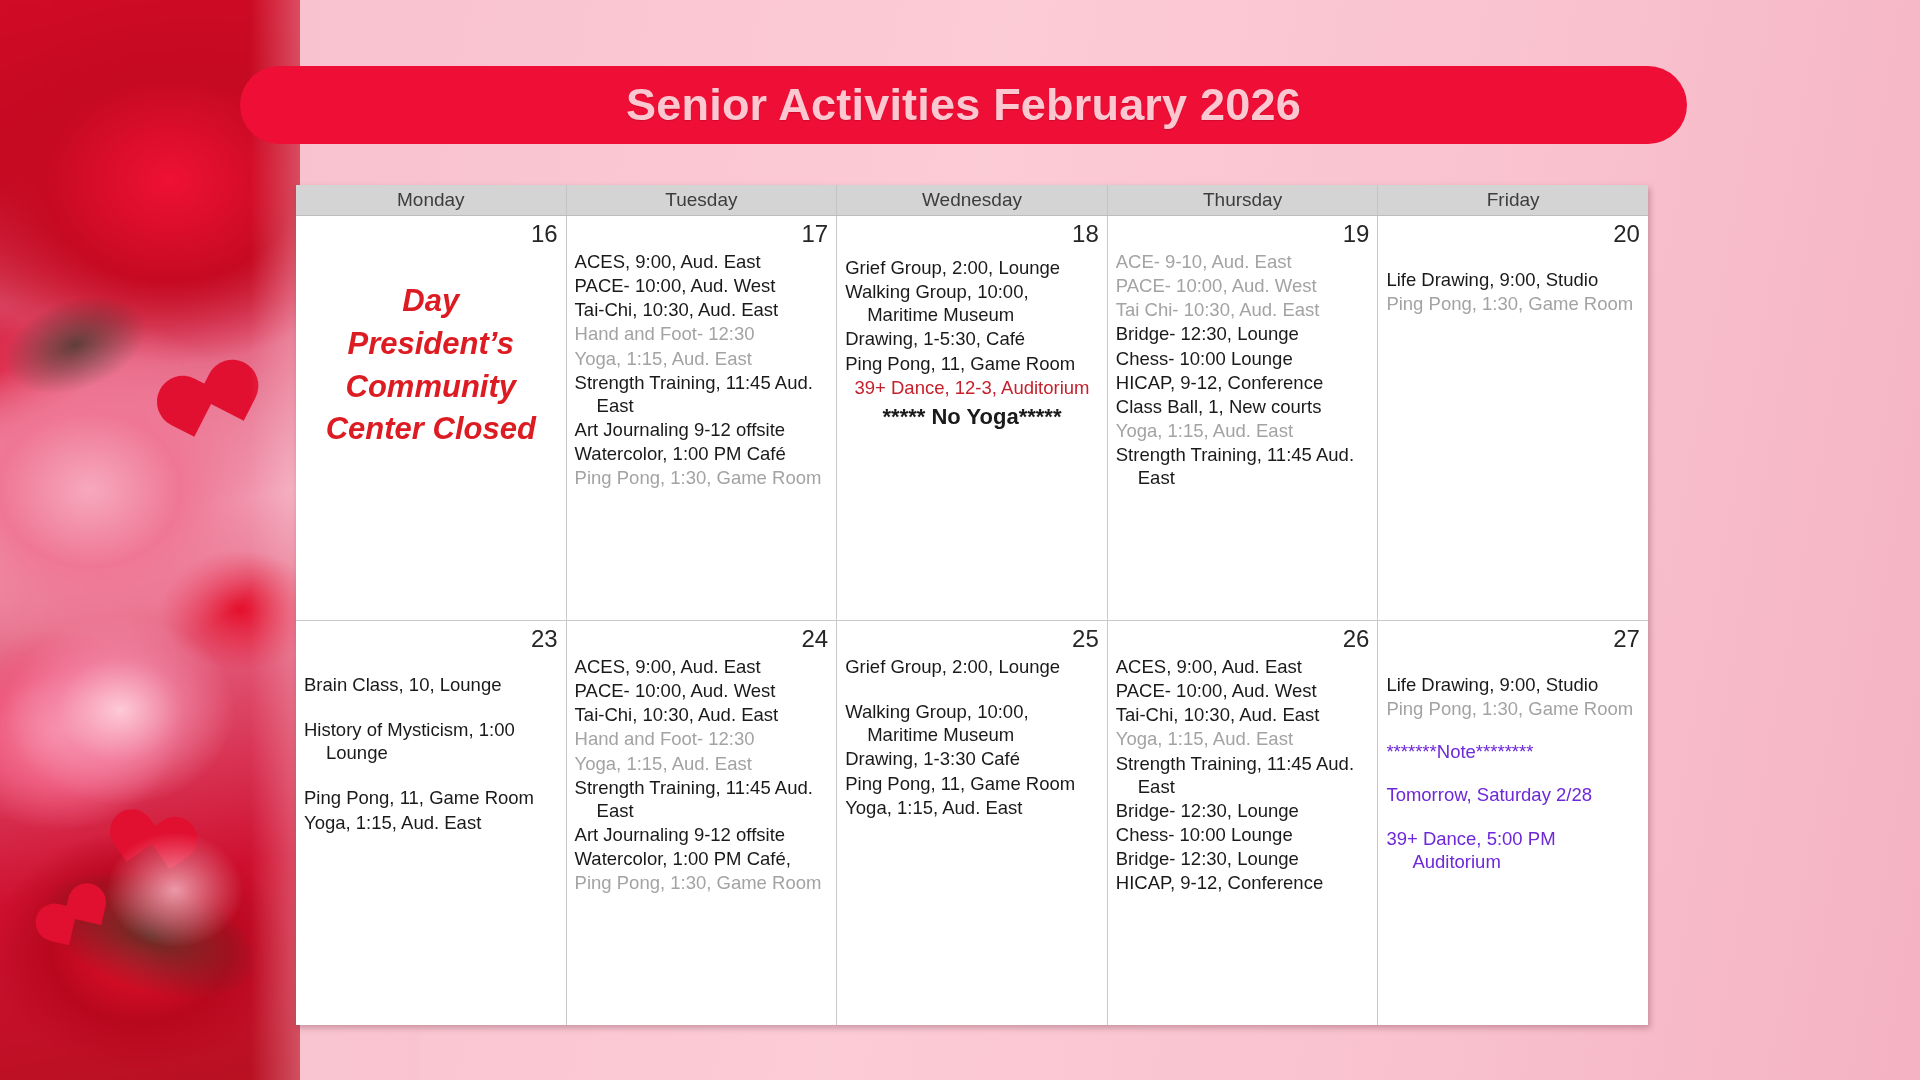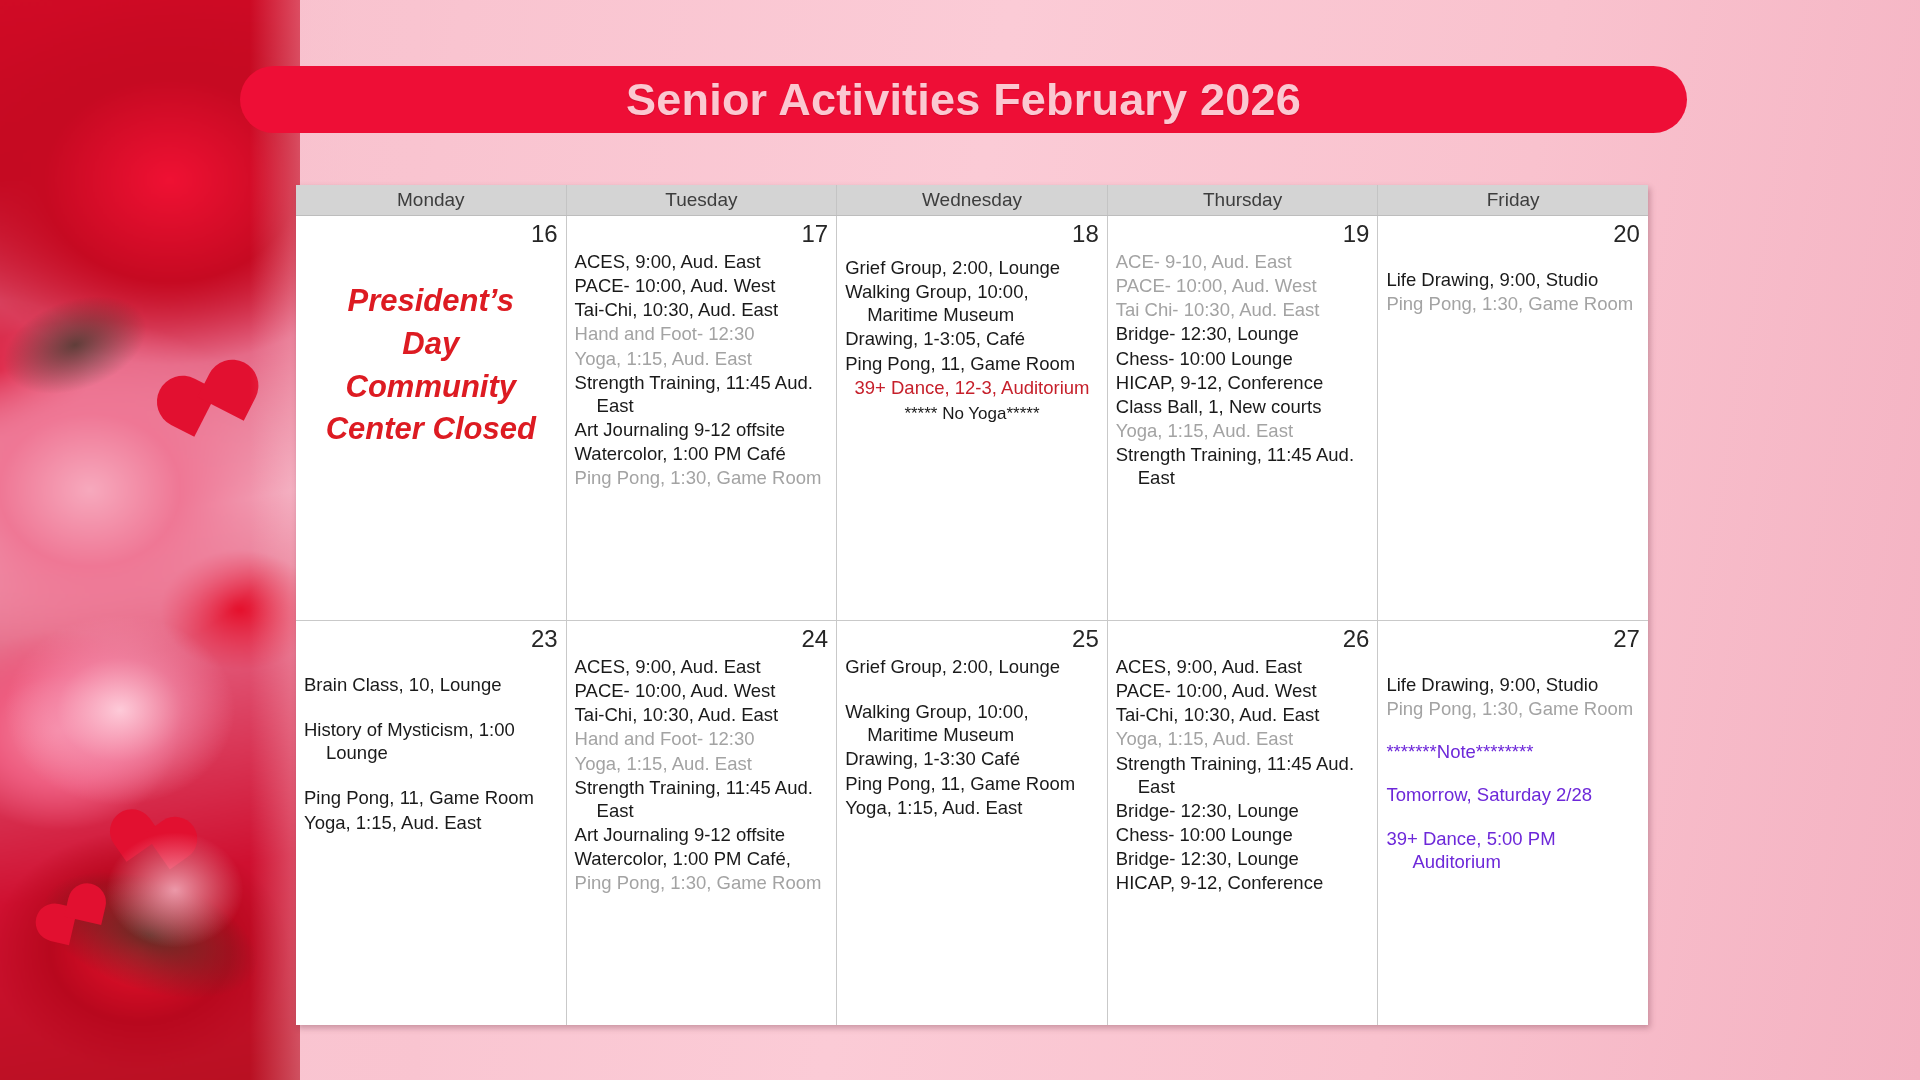--- a/index.html
+++ b/index.html
@@ -95,21 +95,21 @@
       radial-gradient(ellipse 115px 95px at 120px 150px, rgba(255,214,226,0.9) 0%, rgba(246,150,180,0.55) 55%, rgba(240,120,155,0) 100%),
       radial-gradient(ellipse 95px 80px at 175px 330px, rgba(255,200,215,0.75) 0%, rgba(244,140,172,0) 72%);
   }
 
   
   #title-banner {
     position: absolute;
     left: 240px;
     top: 66px;
     width: 1447px;
-    height: 67px;
+    height: 78px;
     background: #ee0e36;
     border-radius: 39px;
     display: flex;
     align-items: center;
     justify-content: center;
   }
   #title-text {
     color: #fbc8d1;
     font-size: 45px;
     font-weight: bold;
@@ -179,21 +179,21 @@
     text-indent: -16px;
   }
   .ev.ev-hang {
     padding-left: 22px;
     text-indent: -22px;
   }
   .ev.dim   { color: #a3a3a3; }
   .ev.red   { color: #c6202b; text-align: center; padding-left: 0; text-indent: 0; }
   .ev.gap   { margin-top: 22px; }
   .ev.gap-sm{ margin-top: 10px; }
-  .ev.noyoga{ font-weight: normal; color: #1a1a1a; text-align: center; padding-left: 0; text-indent: 0; margin-top: 4px; font-size: 17px; }
+  .ev.noyoga{ font-weight: bold; color: #1a1a1a; text-align: center; padding-left: 0; text-indent: 0; margin-top: 4px; font-size: 22px; }
 
   
   .closed-notice {
     margin-top: 34px;
     text-align: center;
     color: #dd1b22;
     font-style: italic;
     font-weight: bold;
     font-size: 31px;
     line-height: 1.38;
@@ -233,22 +233,22 @@
       <div class="dow">Tuesday</div>
       <div class="dow">Wednesday</div>
       <div class="dow">Thursday</div>
       <div class="dow">Friday</div>
     </div>
   <div id="calendar-body">
       <div class="week">
         <div class="day-cell">
           <div class="day-number">16</div>
           <div class="closed-notice">
+            <div>Day</div>
             <div>President’s</div>
-            <div>Day</div>
             <div>Community</div>
             <div>Center Closed</div>
           </div>
         </div>
         <div class="day-cell">
           <div class="day-number">17</div>
           <div class="events">
             <div class="ev">ACES, 9:00, Aud. East</div>
             <div class="ev">PACE- 10:00, Aud. West</div>
             <div class="ev">Tai-Chi, 10:30, Aud. East</div>
@@ -258,21 +258,21 @@
             <div class="ev ev-hang">Art Journaling 9-12 offsite</div>
             <div class="ev ev-hang">Watercolor, 1:00 PM Café</div>
             <div class="ev dim ev-hang">Ping Pong, 1:30, Game Room</div>
           </div>
         </div>
         <div class="day-cell">
           <div class="day-number">18</div>
           <div class="events">
             <div class="ev ev-hang gap-sm">Grief Group, 2:00, Lounge</div>
             <div class="ev ev-hang">Walking Group, 10:00, Maritime Museum</div>
-            <div class="ev ev-hang">Drawing, 1-3:05, Café</div>
+            <div class="ev ev-hang">Drawing, 1-5:30, Café</div>
             <div class="ev ev-hang">Ping Pong, 11, Game Room</div>
             <div class="ev red">39+ Dance, 12-3, Auditorium</div>
             <div class="ev noyoga">***** No Yoga*****</div>
           </div>
         </div>
         <div class="day-cell">
           <div class="day-number">19</div>
           <div class="events">
             <div class="ev dim">ACE- 9-10, Aud. East</div>
             <div class="ev dim">PACE- 10:00, Aud. West</div>

